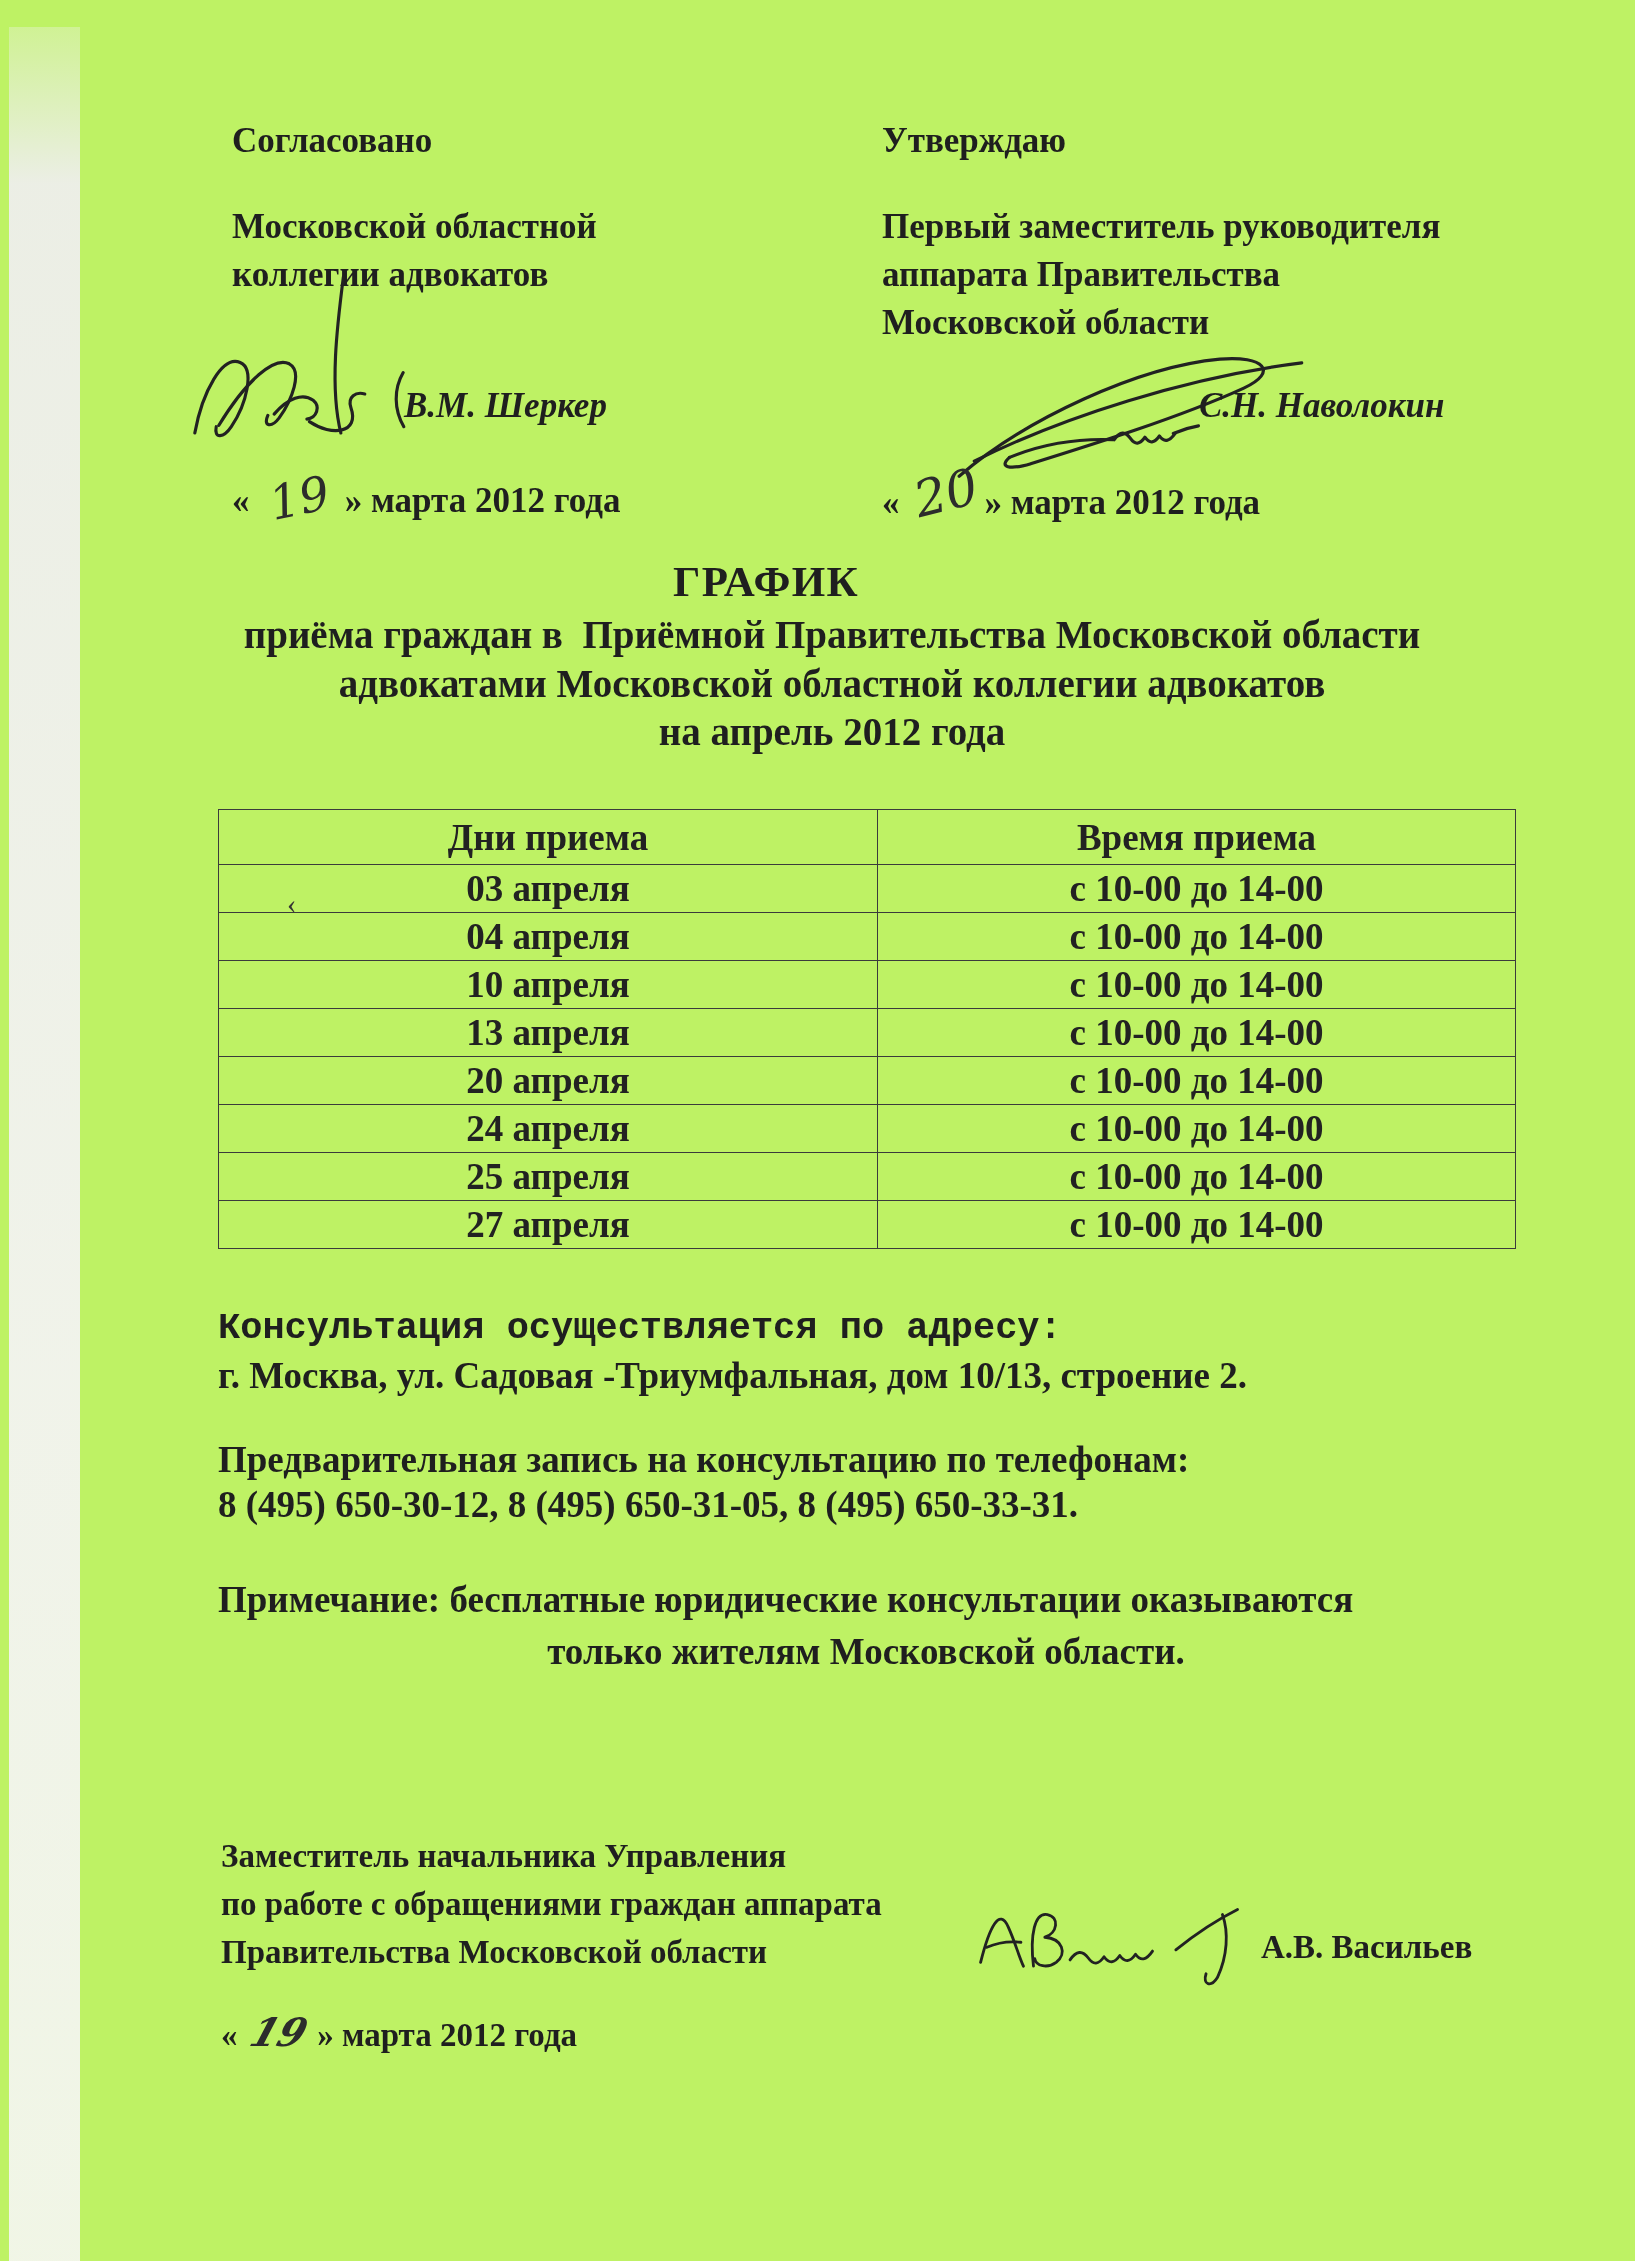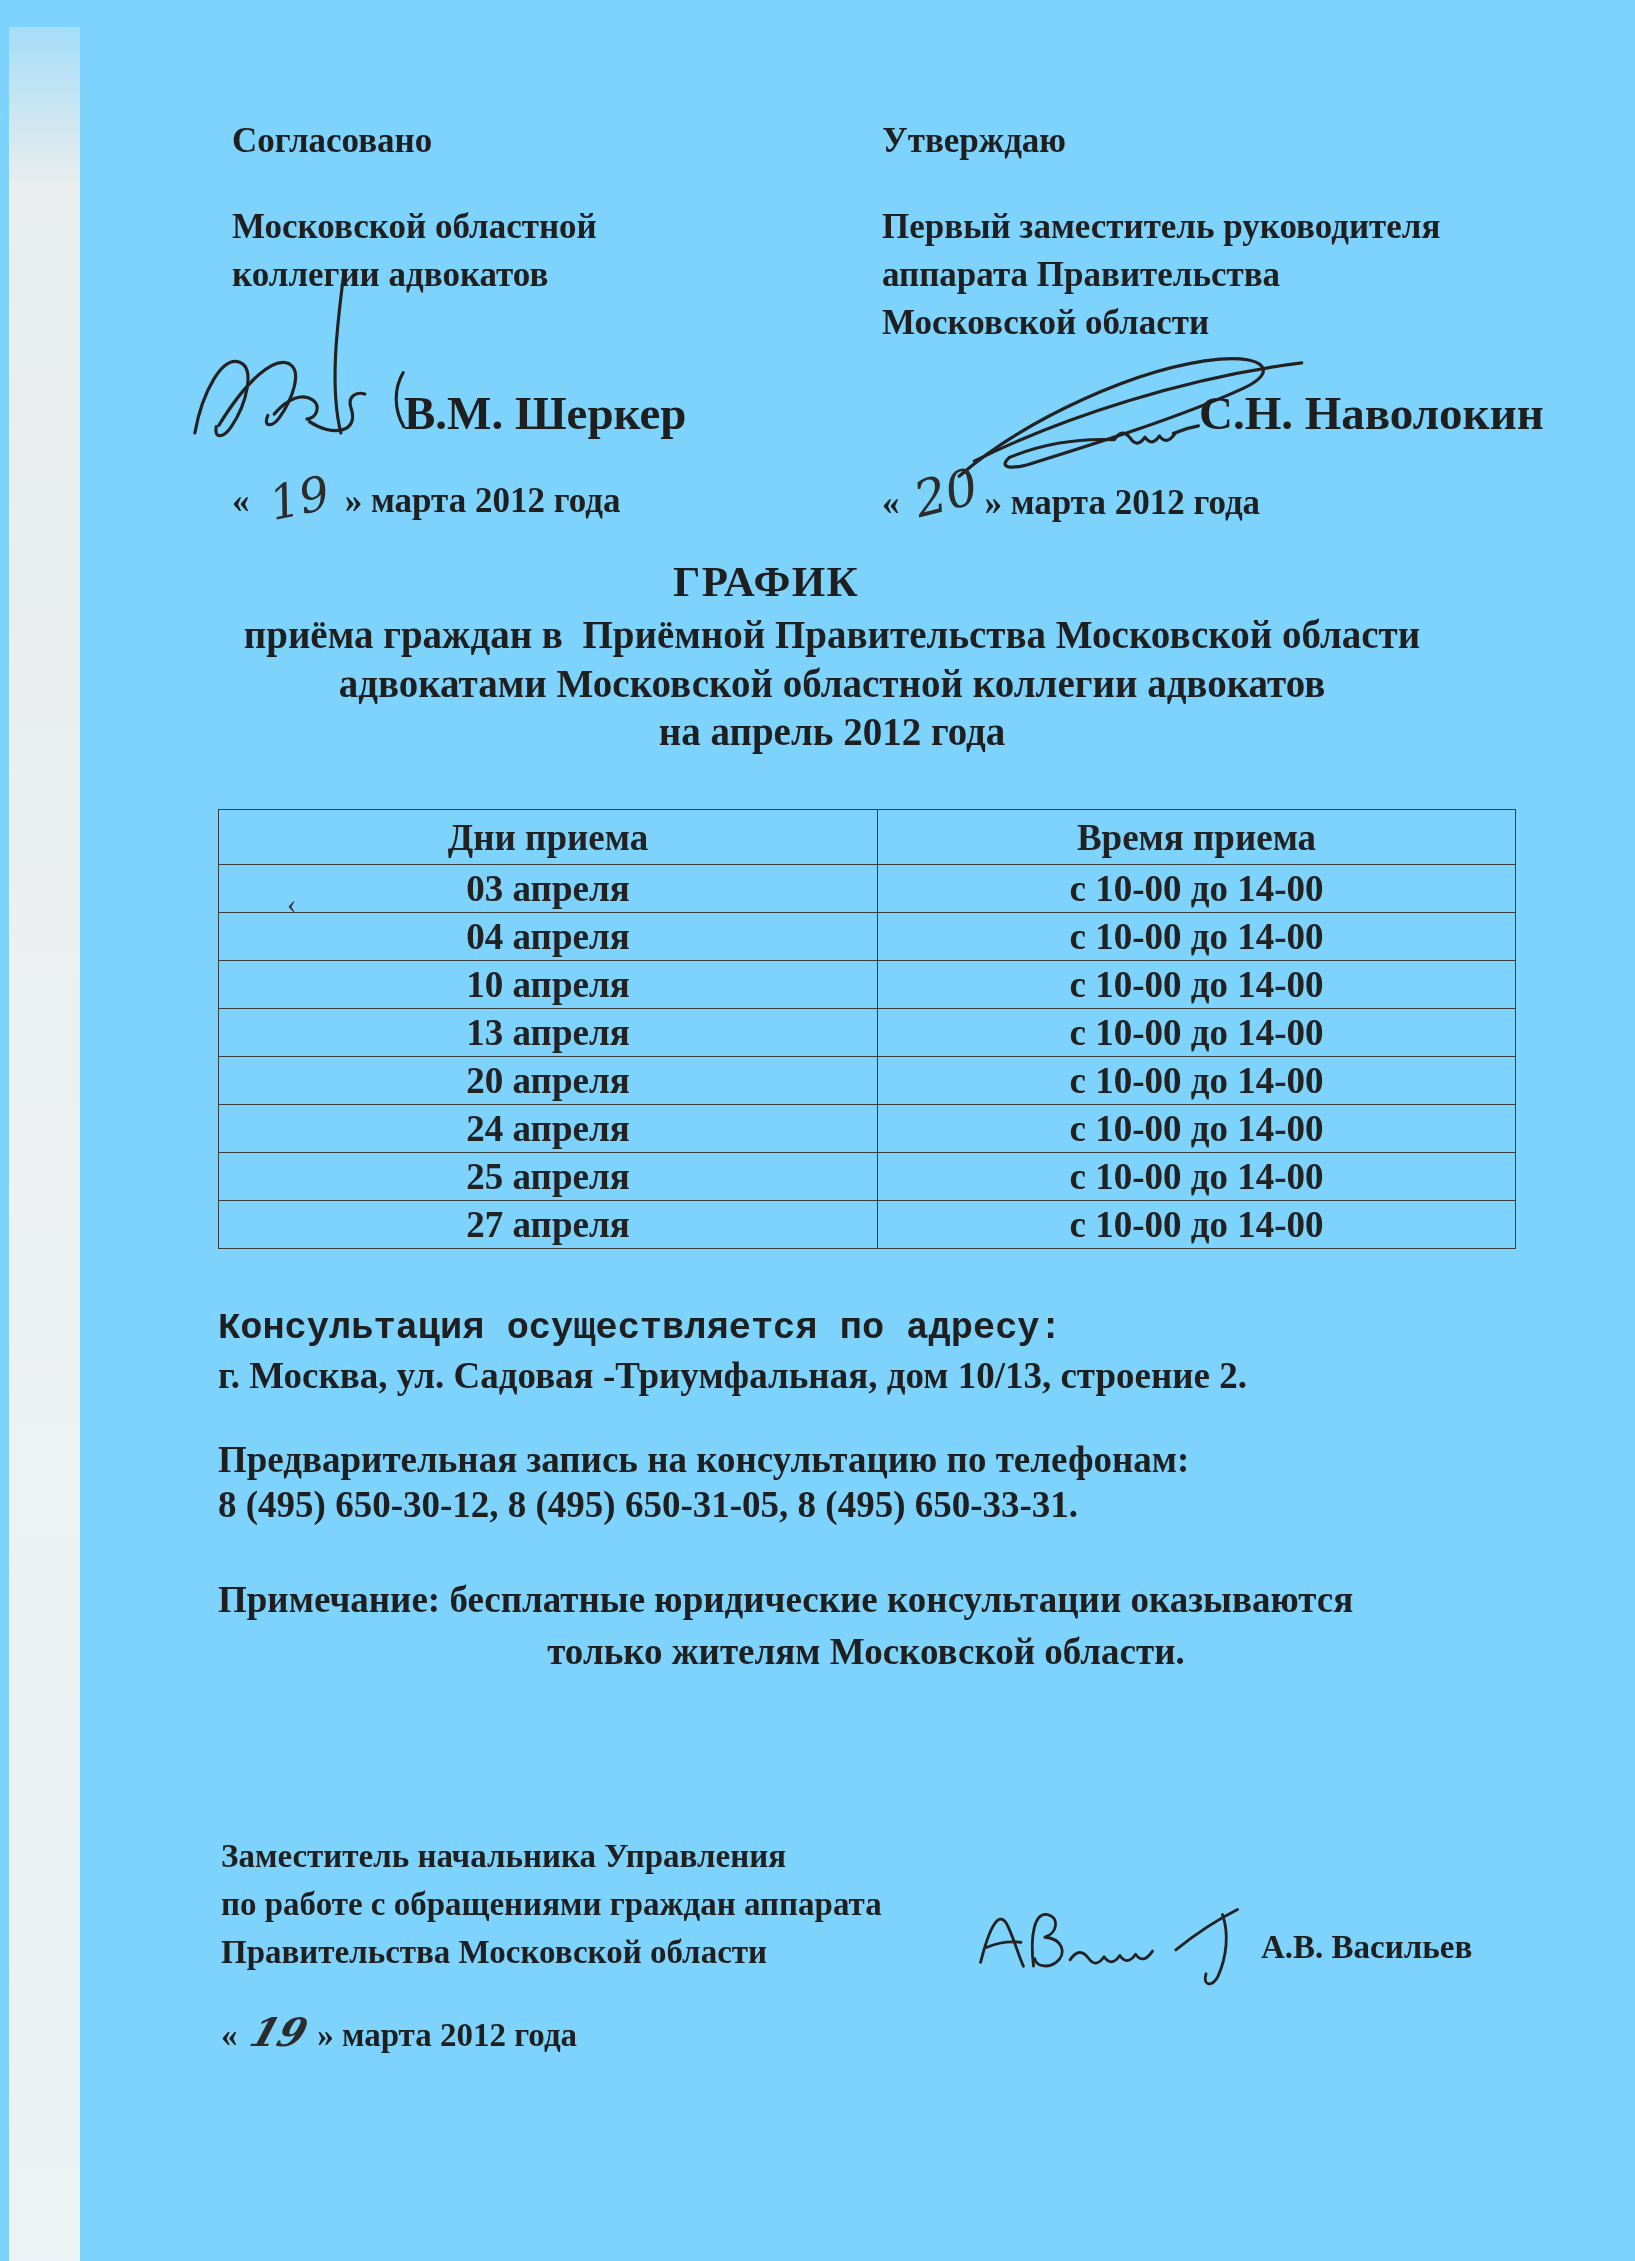--- a/index.html
+++ b/index.html
@@ -1,35 +1,35 @@
 <!DOCTYPE html>
 <html style="font-size:10px"><head>
 <meta charset="utf-8">
 <style>
   html,body{margin:0;padding:0;background:#e9e9e7;}
   .page{
     position:relative;
     width:1635px;height:2261px;
-    background:#7dd3fc;
+    background:#bef264;
     overflow:hidden;
     font-family:"Liberation Serif","DejaVu Serif",serif;
     font-weight:700;
     color:#1f1f1f;
   }
   
   .scan-edge{
     position:absolute;left:8.8px;top:26.5px;bottom:0;width:71px;
     background:linear-gradient(180deg,rgba(241,241,239,.35),rgba(238,238,236,.95) 7%,rgba(243,243,241,.95) 60%,rgba(246,246,244,.9));
     pointer-events:none;
   }
   .abs{position:absolute;}
   .txt{white-space:pre-wrap;}
   .sz-status{font-size:35px;}
   .org{font-size:35px;line-height:48px;}
-  .name{font-size:47px;}
+  .name{font-size:35px;font-style:italic;}
   .dateline{font-size:35px;}
   .hand{
     font-family:"DejaVu Serif",serif;font-style:italic;font-weight:400;
     display:inline-block;color:#2c2c2c;
   }
   .hand-19L{font-size:47px;transform:rotate(-12deg) translateY(2.5px);margin:0 16.4px 0 19px;}
   .hand-20R{font-size:50px;transform:rotate(-14deg) translateY(-3.8px);margin:0 6.3px 0 15px;}
   .hand-19B{font-size:39px;font-weight:700;transform:skewX(-18deg);margin:0 11.4px 0 14px;}
   .t1{font-size:43px;letter-spacing:1.3px;}
   .t2{font-size:39px;}

